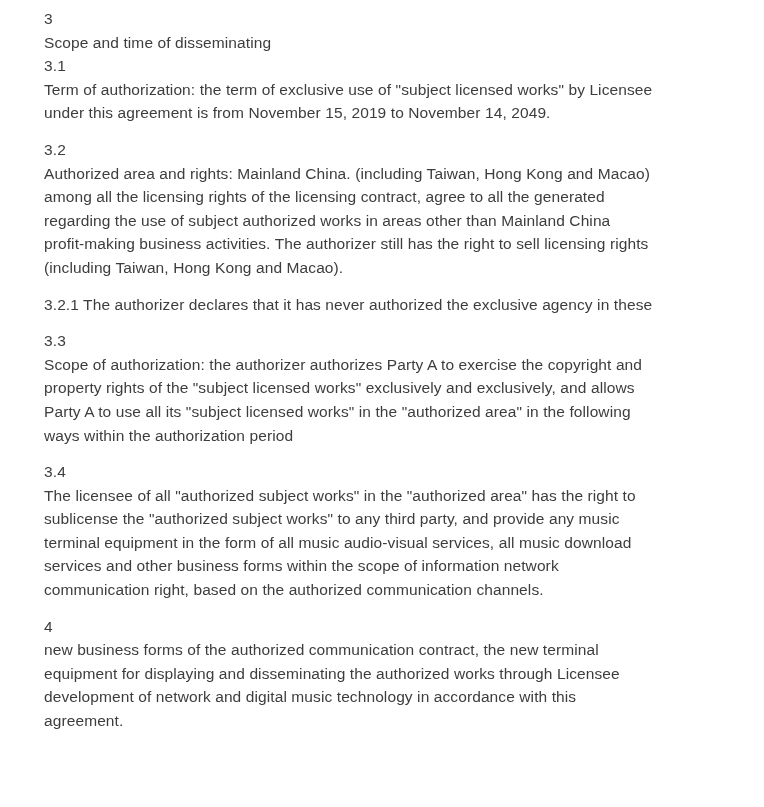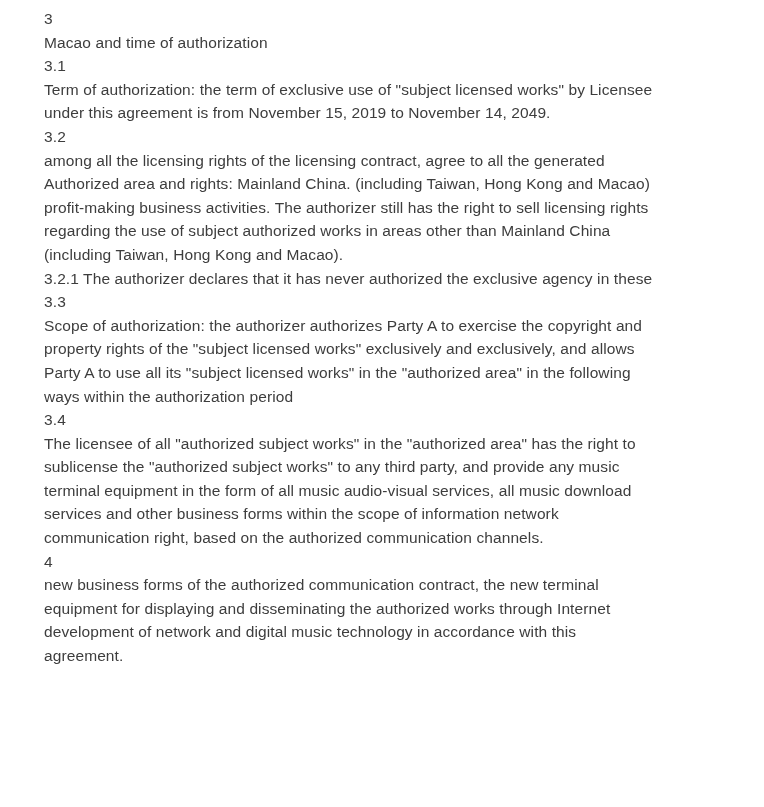--- a/index.html
+++ b/index.html
@@ -22,44 +22,45 @@
     height: 807px;
     padding: 7px 36px 0 44px;
     font-family: "Liberation Sans", sans-serif;
     font-size: 15.5px;
     line-height: 23.6px;
     color: var(--text-color);
     letter-spacing: 0.1px;
     -webkit-font-smoothing: antialiased;
   }
   .para-block + .para-block {
+    margin-top: 13px;
   }
   .text-line {
     white-space: pre;
     min-height: 23.6px;
   }
 </style>
 </head>
 <body>
 
 <div class="document-page">
   <div id="doc-body">
       <div class="para-block">
         <div class="text-line">3</div>
-        <div class="text-line">Macao and time of authorization</div>
+        <div class="text-line">Scope and time of disseminating</div>
         <div class="text-line">3.1</div>
         <div class="text-line">Term of authorization: the term of exclusive use of "subject licensed works" by Licensee</div>
         <div class="text-line">under this agreement is from November 15, 2019 to November 14, 2049.</div>
       </div>
       <div class="para-block">
         <div class="text-line">3.2</div>
+        <div class="text-line">Authorized area and rights: Mainland China. (including Taiwan, Hong Kong and Macao)</div>
         <div class="text-line">among all the licensing rights of the licensing contract, agree to all the generated</div>
-        <div class="text-line">Authorized area and rights: Mainland China. (including Taiwan, Hong Kong and Macao)</div>
+        <div class="text-line">regarding the use of subject authorized works in areas other than Mainland China</div>
         <div class="text-line">profit-making business activities. The authorizer still has the right to sell licensing rights</div>
-        <div class="text-line">regarding the use of subject authorized works in areas other than Mainland China</div>
         <div class="text-line">(including Taiwan, Hong Kong and Macao).</div>
       </div>
       <div class="para-block">
         <div class="text-line">3.2.1 The authorizer declares that it has never authorized the exclusive agency in these</div>
       </div>
       <div class="para-block">
         <div class="text-line">3.3</div>
         <div class="text-line">Scope of authorization: the authorizer authorizes Party A to exercise the copyright and</div>
         <div class="text-line">property rights of the "subject licensed works" exclusively and exclusively, and allows</div>
         <div class="text-line">Party A to use all its "subject licensed works" in the "authorized area" in the following</div>
@@ -69,18 +70,18 @@
         <div class="text-line">3.4</div>
         <div class="text-line">The licensee of all "authorized subject works" in the "authorized area" has the right to</div>
         <div class="text-line">sublicense the "authorized subject works" to any third party, and provide any music</div>
         <div class="text-line">terminal equipment in the form of all music audio-visual services, all music download</div>
         <div class="text-line">services and other business forms within the scope of information network</div>
         <div class="text-line">communication right, based on the authorized communication channels.</div>
       </div>
       <div class="para-block">
         <div class="text-line">4</div>
         <div class="text-line">new business forms of the authorized communication contract, the new terminal</div>
-        <div class="text-line">equipment for displaying and disseminating the authorized works through Internet</div>
+        <div class="text-line">equipment for displaying and disseminating the authorized works through Licensee</div>
         <div class="text-line">development of network and digital music technology in accordance with this</div>
         <div class="text-line">agreement.</div>
       </div>
     </div>
 </div>
 
 </body></html>

